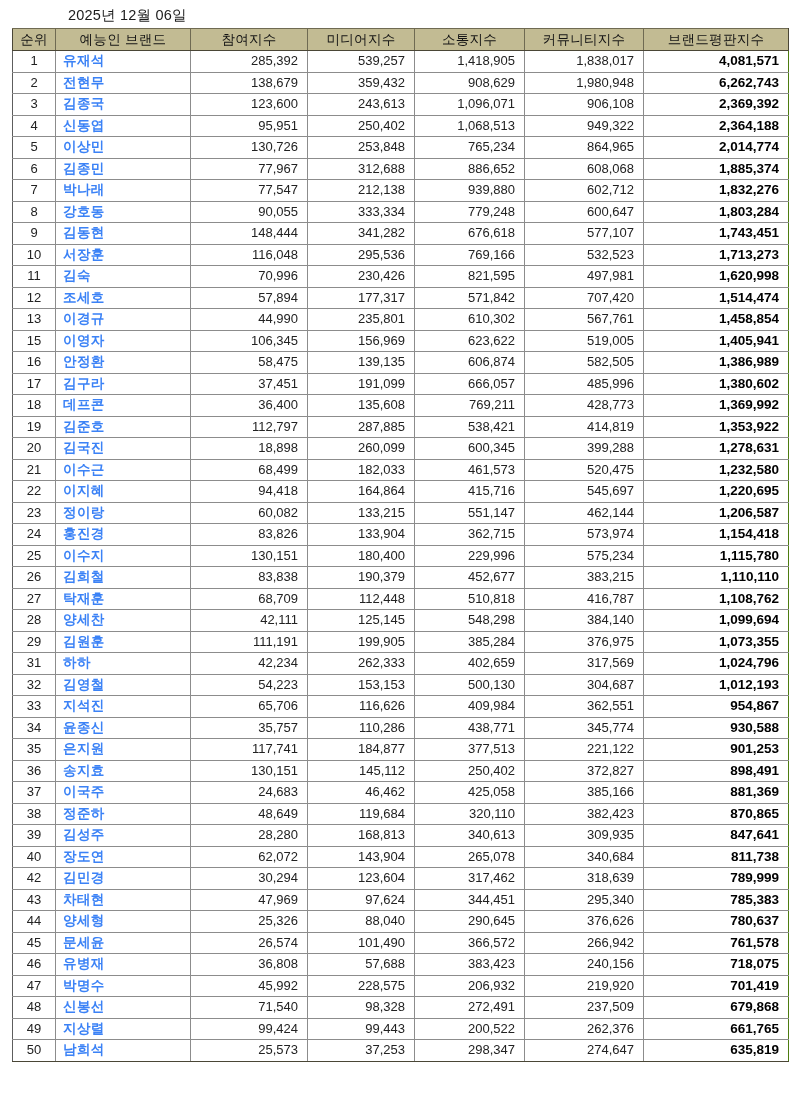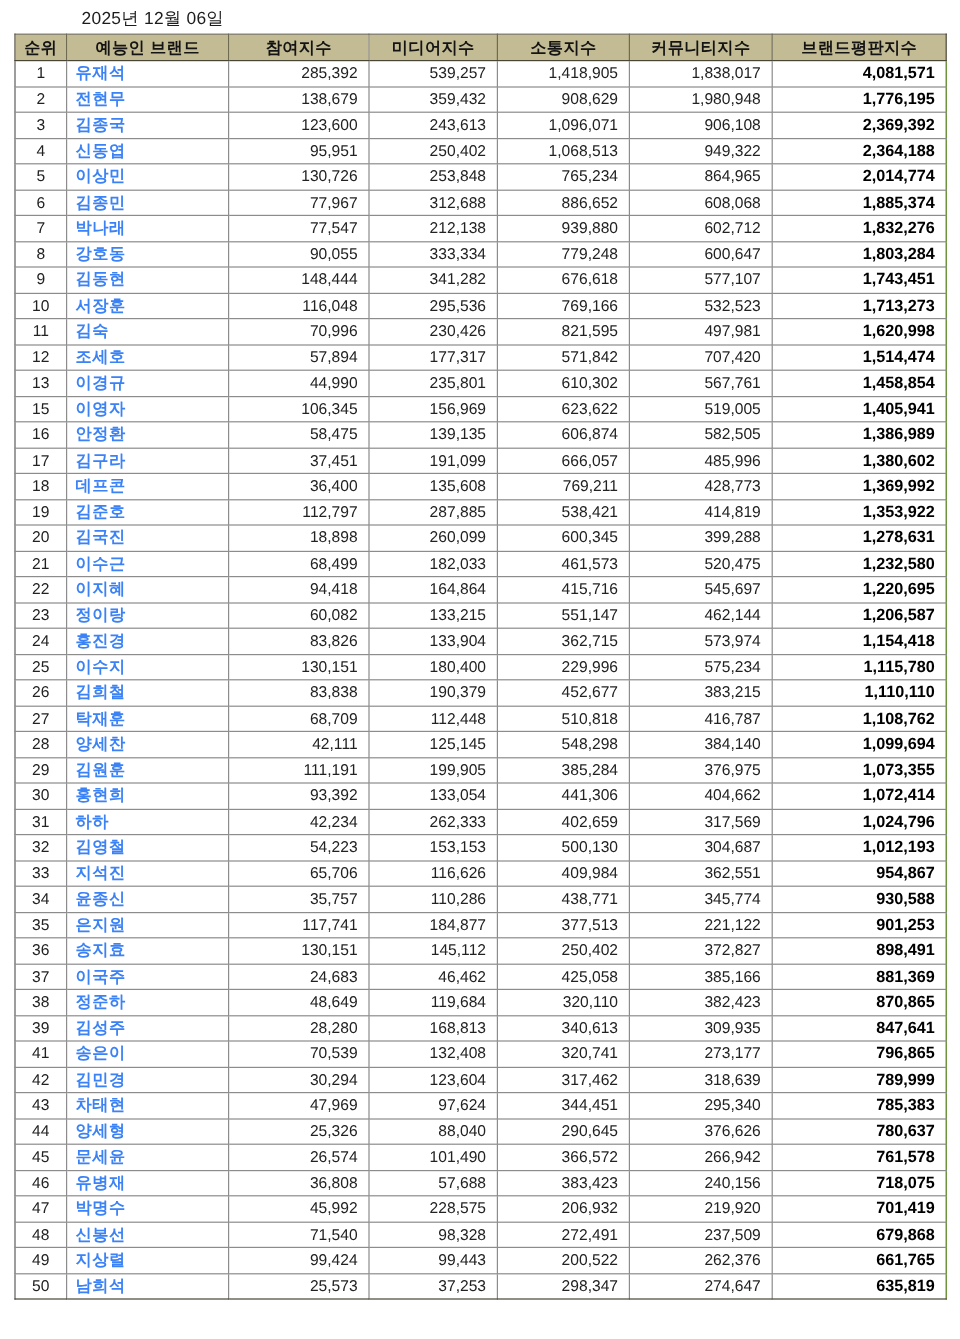--- a/index.html
+++ b/index.html
@@ -60,21 +60,21 @@
     font-size: 13px;
     white-space: nowrap;
     overflow: hidden;
   }
   table.rank-table thead th {
     background: #c2bb93;
     border: 1px solid #6f6a52;
     border-bottom: 1px solid #4a4636;
     color: #141414;
     font-size: 13.5px;
-    font-weight: 700;
+    font-weight: 400;
     text-align: center;
     height: 21px;
     line-height: 21px;
     letter-spacing: 0.3px;
   }
   table.rank-table thead th.th-first { border-left: 1px solid #4a4636; }
   table.rank-table thead th.th-last  { border-right: 1px solid #4a4636; }
 
   table.rank-table tbody td.cell-rank {
     text-align: center;
@@ -146,21 +146,21 @@
             <td class="cell-num">1,838,017</td>
             <td class="cell-total">4,081,571</td>
           </tr>
           <tr>
             <td class="cell-rank">2</td>
             <td class="cell-brand">전현무</td>
             <td class="cell-num">138,679</td>
             <td class="cell-num">359,432</td>
             <td class="cell-num">908,629</td>
             <td class="cell-num">1,980,948</td>
-            <td class="cell-total">1,776,195</td>
+            <td class="cell-total">6,262,743</td>
           </tr>
           <tr>
             <td class="cell-rank">3</td>
             <td class="cell-brand">김종국</td>
             <td class="cell-num">123,600</td>
             <td class="cell-num">243,613</td>
             <td class="cell-num">1,096,071</td>
             <td class="cell-num">906,108</td>
             <td class="cell-total">2,369,392</td>
           </tr>
@@ -383,29 +383,20 @@
           <tr>
             <td class="cell-rank">29</td>
             <td class="cell-brand">김원훈</td>
             <td class="cell-num">111,191</td>
             <td class="cell-num">199,905</td>
             <td class="cell-num">385,284</td>
             <td class="cell-num">376,975</td>
             <td class="cell-total">1,073,355</td>
           </tr>
           <tr>
-            <td class="cell-rank">30</td>
-            <td class="cell-brand">홍현희</td>
-            <td class="cell-num">93,392</td>
-            <td class="cell-num">133,054</td>
-            <td class="cell-num">441,306</td>
-            <td class="cell-num">404,662</td>
-            <td class="cell-total">1,072,414</td>
-          </tr>
-          <tr>
             <td class="cell-rank">31</td>
             <td class="cell-brand">하하</td>
             <td class="cell-num">42,234</td>
             <td class="cell-num">262,333</td>
             <td class="cell-num">402,659</td>
             <td class="cell-num">317,569</td>
             <td class="cell-total">1,024,796</td>
           </tr>
           <tr>
             <td class="cell-rank">32</td>
@@ -473,27 +464,27 @@
           <tr>
             <td class="cell-rank">39</td>
             <td class="cell-brand">김성주</td>
             <td class="cell-num">28,280</td>
             <td class="cell-num">168,813</td>
             <td class="cell-num">340,613</td>
             <td class="cell-num">309,935</td>
             <td class="cell-total">847,641</td>
           </tr>
           <tr>
-            <td class="cell-rank">41</td>
-            <td class="cell-brand">송은이</td>
-            <td class="cell-num">70,539</td>
-            <td class="cell-num">132,408</td>
-            <td class="cell-num">320,741</td>
-            <td class="cell-num">273,177</td>
-            <td class="cell-total">796,865</td>
+            <td class="cell-rank">40</td>
+            <td class="cell-brand">장도연</td>
+            <td class="cell-num">62,072</td>
+            <td class="cell-num">143,904</td>
+            <td class="cell-num">265,078</td>
+            <td class="cell-num">340,684</td>
+            <td class="cell-total">811,738</td>
           </tr>
           <tr>
             <td class="cell-rank">42</td>
             <td class="cell-brand">김민경</td>
             <td class="cell-num">30,294</td>
             <td class="cell-num">123,604</td>
             <td class="cell-num">317,462</td>
             <td class="cell-num">318,639</td>
             <td class="cell-total">789,999</td>
           </tr>

